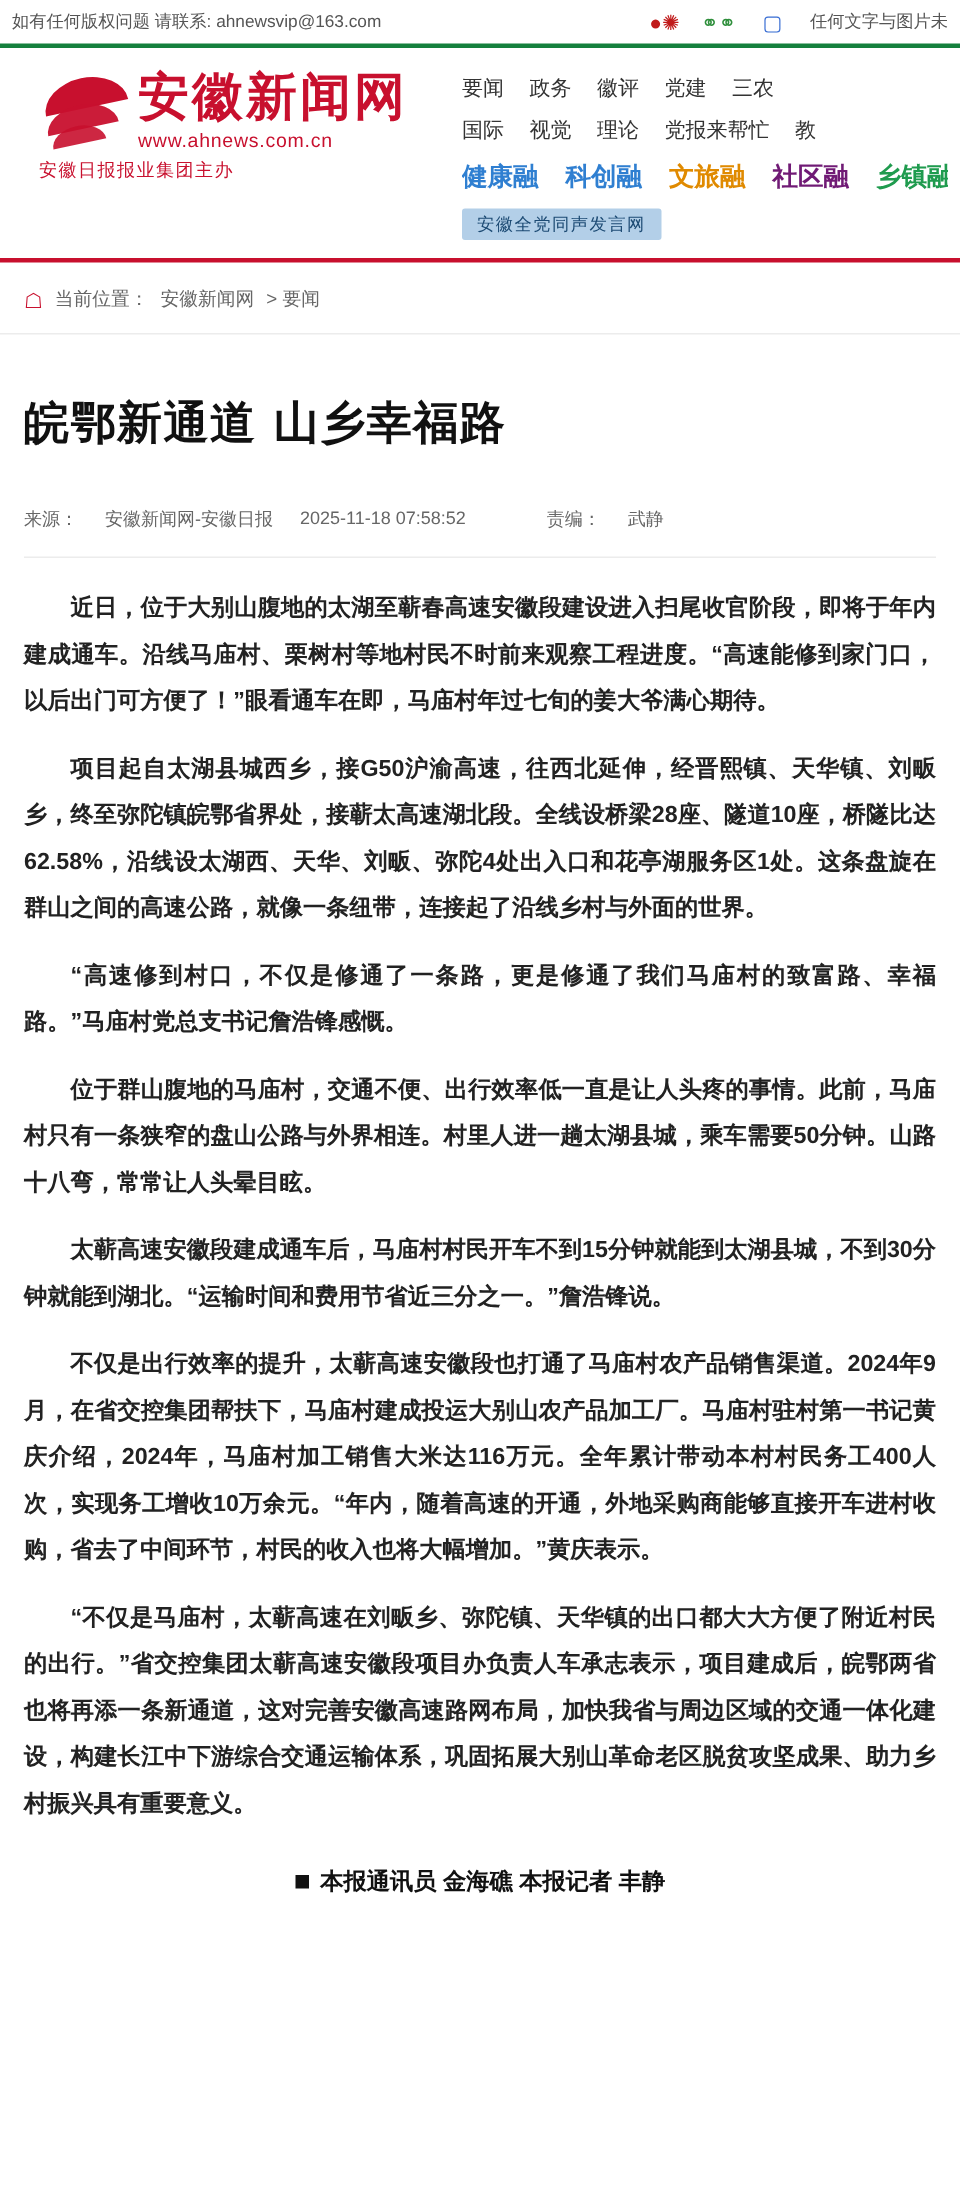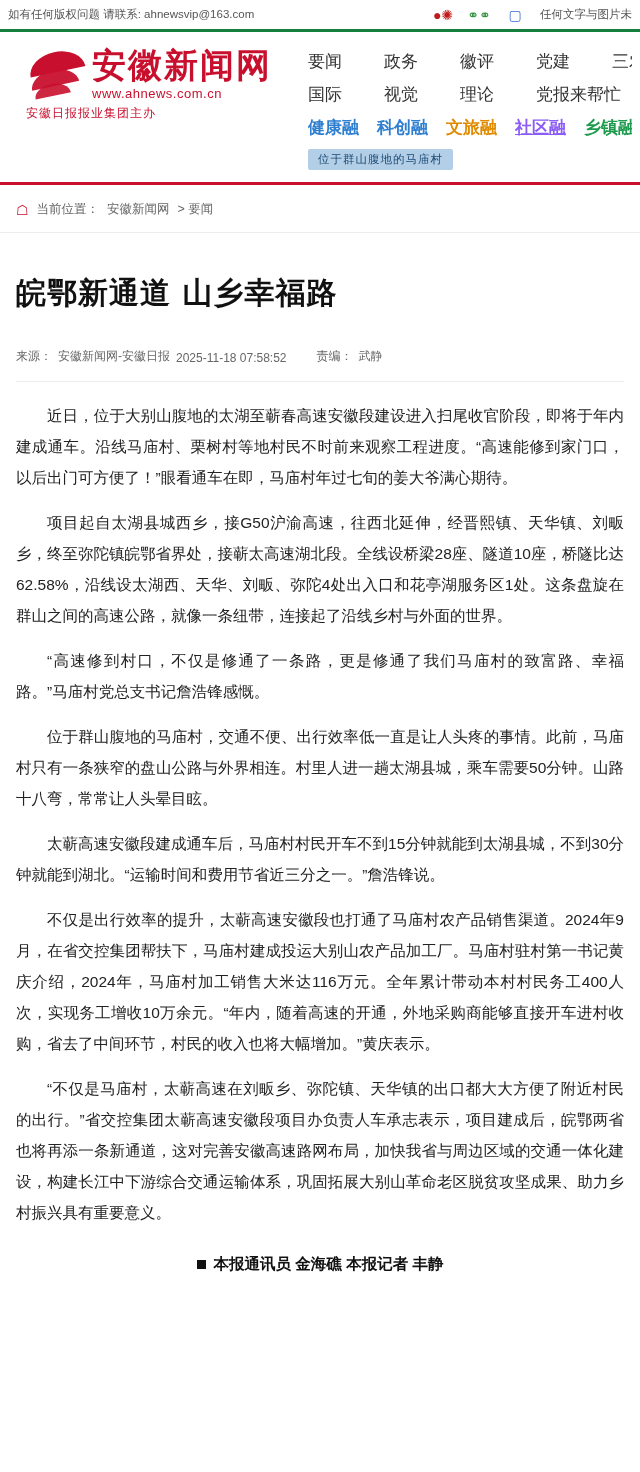--- a/index.html
+++ b/index.html
@@ -126,42 +126,42 @@
     font-family: Liberation Mono, monospace;
   }
 
   .nav-block {
     flex: 1;
     padding-top: 4px;
     overflow: hidden;
   }
   .nav-row {
     display: flex;
-    gap: 42px;
-    font-size: 17px;
+    gap: 17px;
+    font-size: 14px;
     color: #333;
     margin-bottom: 10px;
     white-space: nowrap;
   }
   .nav-row a {
     color: #333;
     text-decoration: none;
   }
   .nav-row2 {
     display: flex;
     gap: 18px;
     font-size: 17px;
     margin-bottom: 8px;
     white-space: nowrap;
     font-weight: bold;
   }
   .nav-row2 span:nth-child(1) { color: #2f7fd1; }
   .nav-row2 span:nth-child(2) { color: #2f7fd1; }
   .nav-row2 span:nth-child(3) { color: #e08a00; }
-  .nav-row2 span:nth-child(4) { color: #8b5cf6; text-decoration: underline; }
+  .nav-row2 span:nth-child(4) { color: #701a75; }
   .nav-row2 span:nth-child(5) { color: #1f9b4e; }
   .nav-row2 span:nth-child(6) { color: #c8102e; }
 
   .badge-bar {
     margin-top: 2px;
     display: inline-block;
     background: #b3cfe8;
     color: #1c4a73;
     font-size: 11.5px;
     padding: 3px 10px;
@@ -200,40 +200,41 @@
     font-family: "DejaVu Serif", serif;
     font-size: 30px;
     font-weight: bold;
     color: #111;
     letter-spacing: 1px;
     line-height: 1.35;
     margin: 16px 0 34px 0;
   }
   .meta {
     display: flex;
-    align-items: flex-end;
+    align-items: flex-start;
     font-size: 12px;
     color: #666;
-    gap: 6px;
+    gap: 18px;
     padding-bottom: 16px;
     border-bottom: 1px solid #ececec;
     flex-wrap: wrap;
   }
   .meta .sep { width: 18px; display: inline-block; }
 
   .body-text {
     margin-top: 18px;
   }
   .body-text p {
     font-size: 15.5px;
     line-height: 2;
     color: #222;
     margin: 0 0 14px 0;
     text-align: justify;
     text-indent: 2em;
+    font-weight: bold;
   }
   .credit {
     margin-top: 26px;
     font-size: 15.5px;
     font-weight: bold;
     color: #111;
     display: flex;
     align-items: center;
     gap: 8px;
     justify-content: center;
@@ -289,21 +290,21 @@
       <a href="#">教</a>
     </div>
     <div class="nav-row2">
       <span>健康融</span>
       <span>科创融</span>
       <span>文旅融</span>
       <span>社区融</span>
       <span>乡镇融</span>
       <span>教育融</span>
     </div>
-    <div class="badge-bar">位于群山腹地的马庙村</div>
+    <div class="badge-bar">安徽全党同声发言网</div>
   </div>
 </div>
 <div class="header-rule"></div>
 
 <div class="breadcrumb">
   <span class="home-icon">☖</span>
   <span>当前位置：</span>
   <a href="#">安徽新闻网</a>
   <a href="#">&gt; 要闻</a>
 </div>

